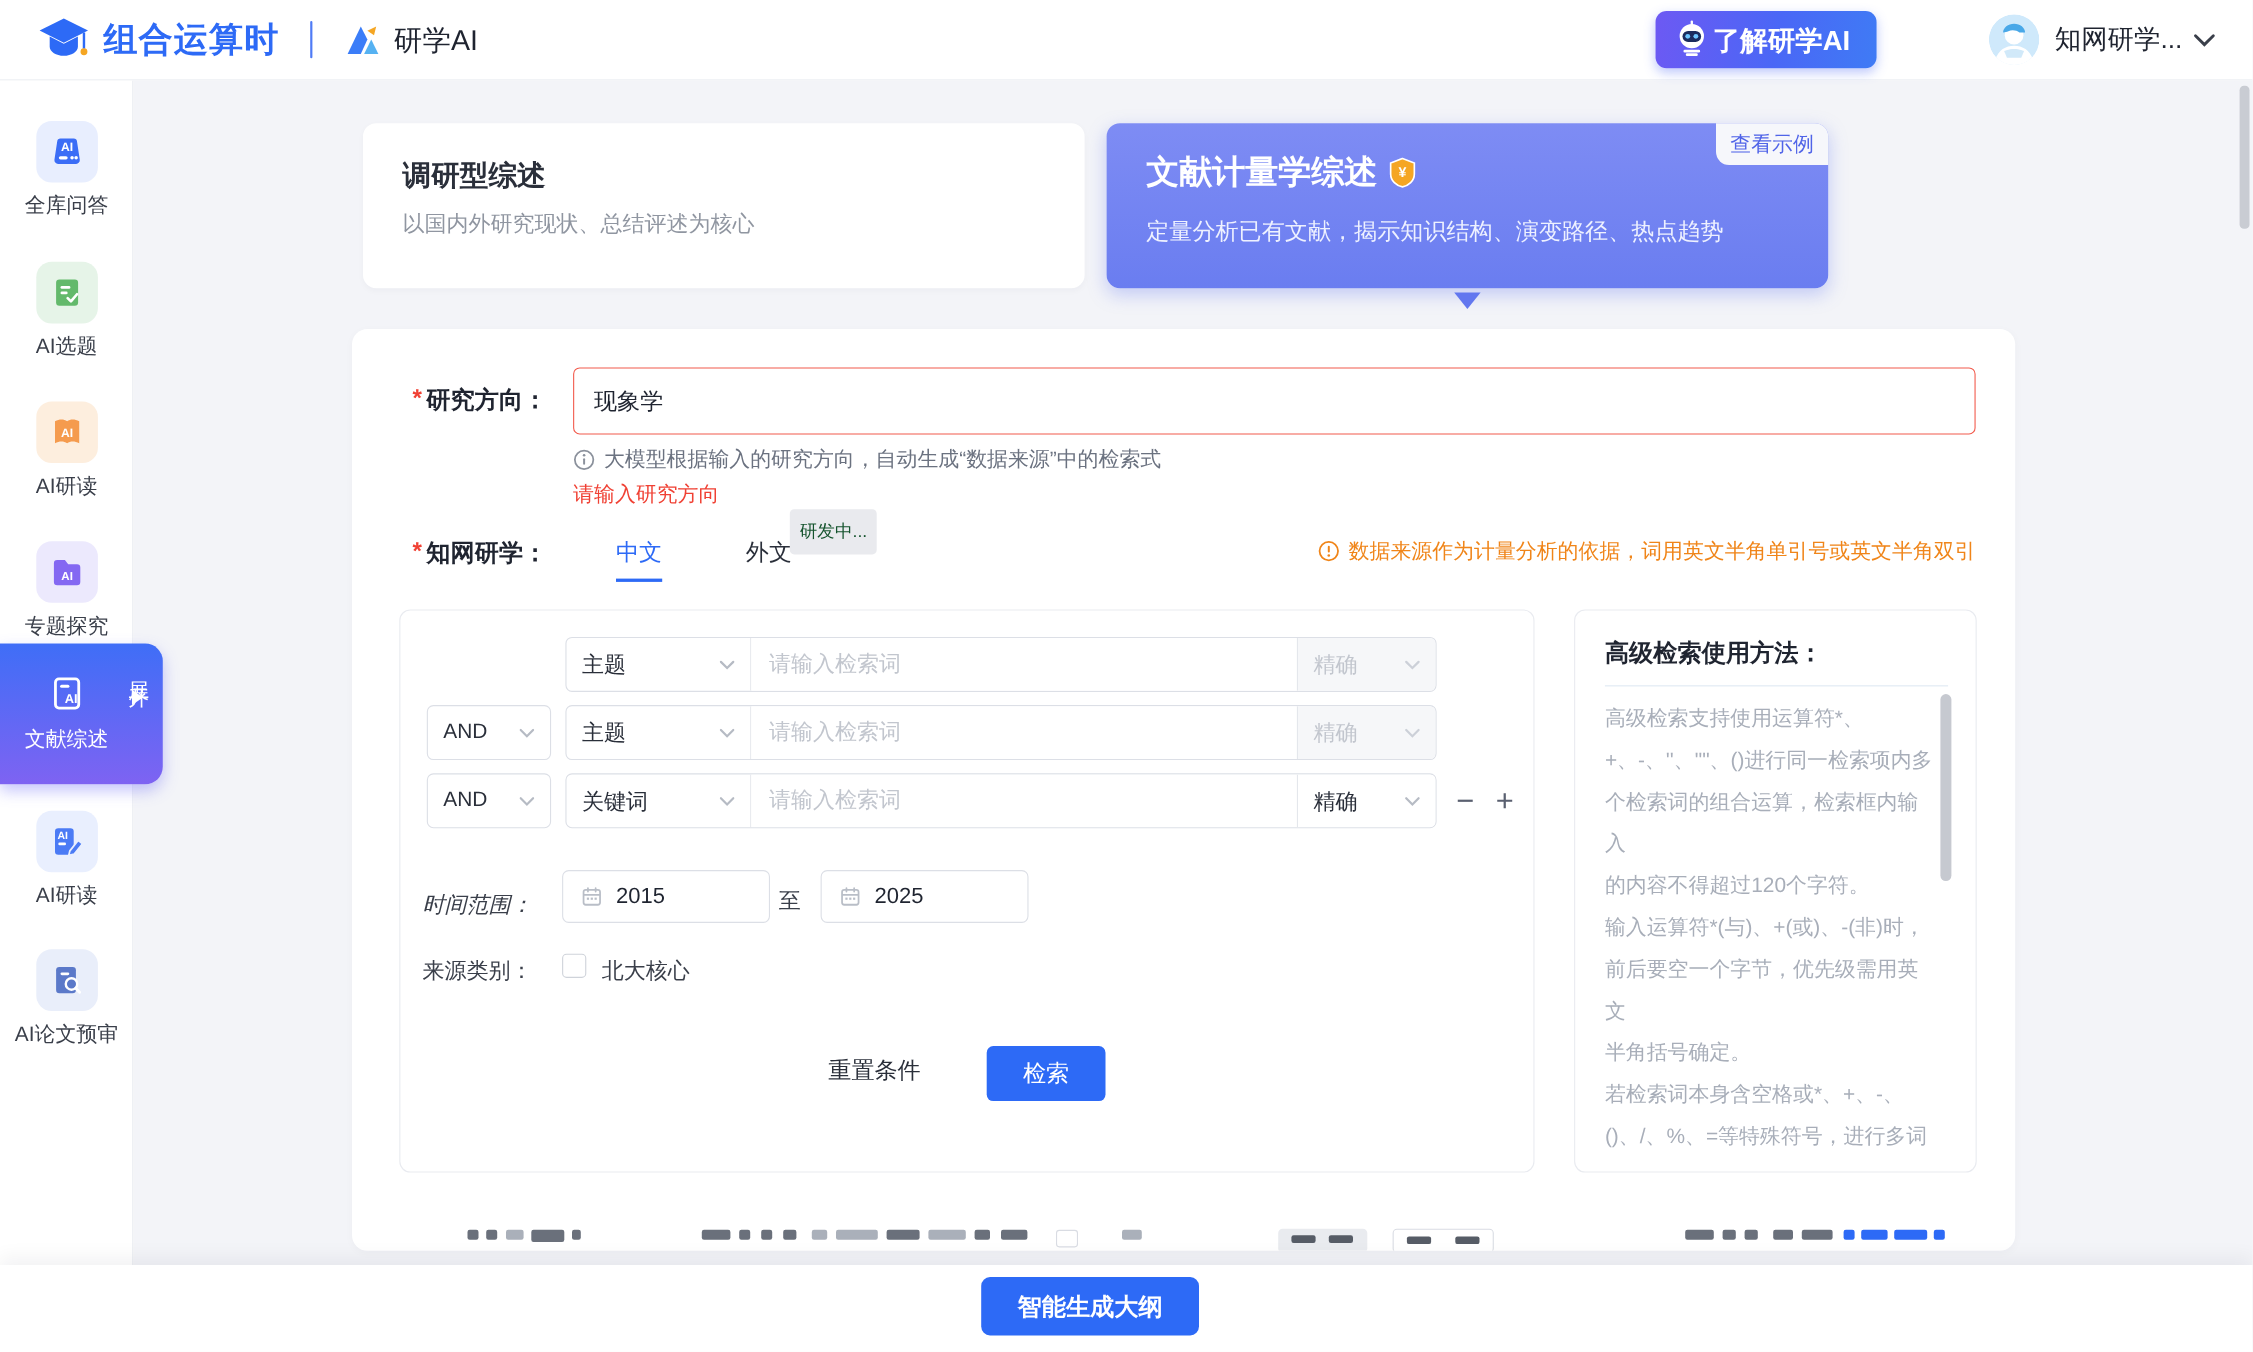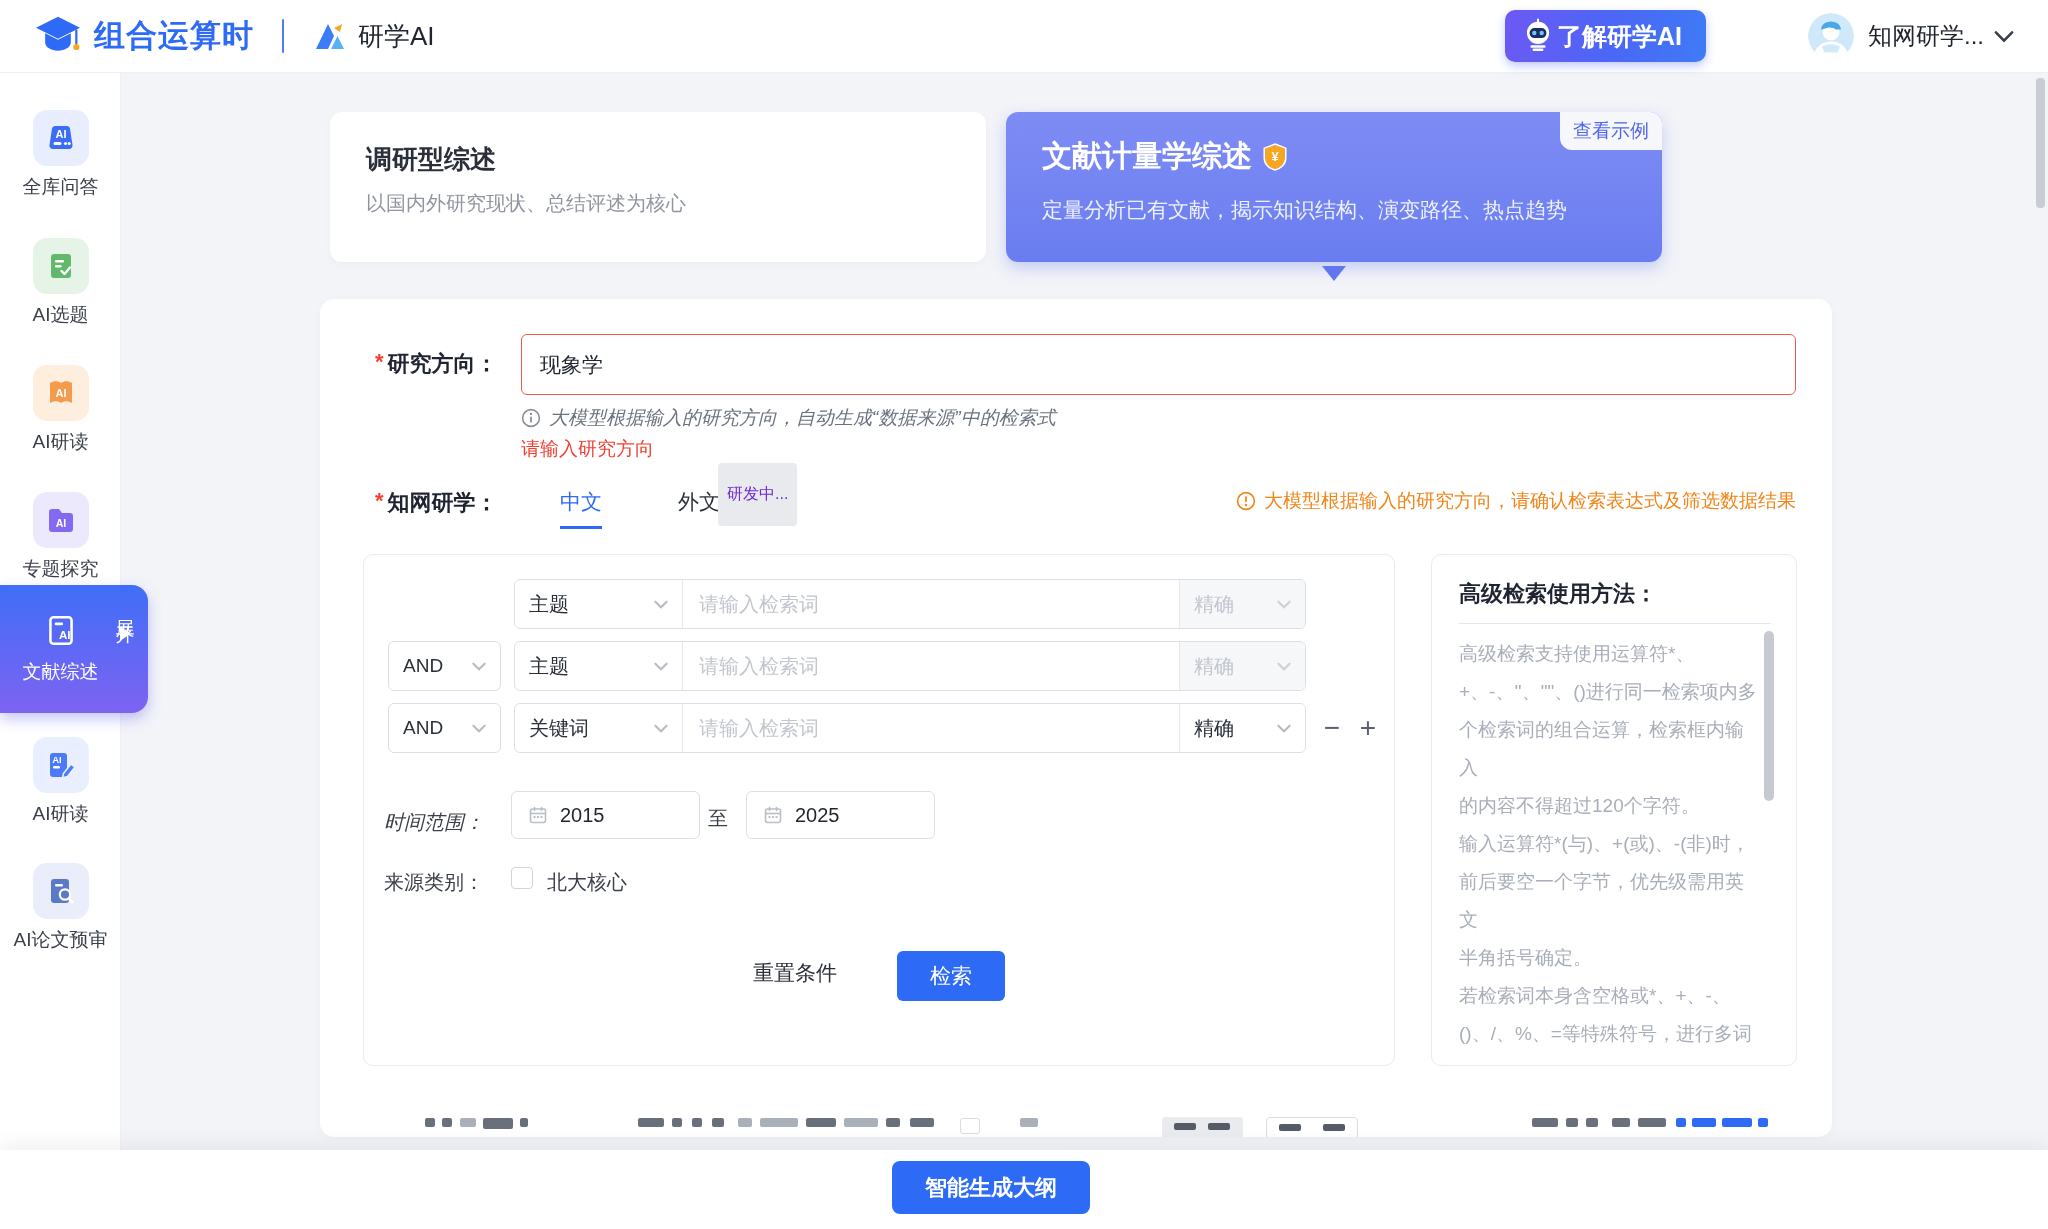--- a/index.html
+++ b/index.html
@@ -65,28 +65,28 @@
 
   
   .panel { position:absolute; left:320px; top:299px; width:1512px; height:838px; background:#fff;
            border-radius:14px; overflow:hidden; box-shadow:0 2px 8px rgba(30,41,59,.03); }
   .req { color:#f04134; font-size:22px; margin-right:4px; vertical-align:2px; }
   .flabel { position:absolute; font-size:22px; font-weight:bold; color:#1f2430; white-space:nowrap; }
   .rd-input { position:absolute; left:201px; top:35px; width:1275px; height:61px;
               border:1.5px solid #f25a4c; border-radius:6px; font-size:21px; color:#1f2430;
               padding:0 18px; outline:none; font-family:inherit; background:#fff; }
   .hint { position:absolute; left:201px; top:106px; font-size:19px; color:#6b7280;
-          display:flex; align-items:center; gap:8px;font-style:italic; }
+          display:flex; align-items:center; gap:8px; }
   .err  { position:absolute; left:201px; top:137px; font-size:19px; color:#f04134; }
 
   .tab { position:absolute; font-size:21px; cursor:pointer; padding-bottom:10px; }
   .tab.active { color:#2d6af6; border-bottom:3px solid #2d6af6; }
   .tab.plain  { color:#2a2f3a; }
-  .dev-badge { position:absolute; left:398px; top:164px; background:#e9eaee; color:#6d28d9;
-               font-size:16px; padding:21px 9px; border-radius:4px; }
+  .dev-badge { position:absolute; left:398px; top:164px; background:#e9eaee; color:#14532d;
+               font-size:16px; padding:10px 9px; border-radius:4px; }
   .warn { position:absolute; right:36px; top:189px; font-size:19px; color:#f08519;
           display:flex; align-items:center; gap:8px; }
 
   .builder { position:absolute; left:43px; top:255px; width:1032px; height:512px;
              border:1px solid #e9ebf0; border-radius:10px; background:#fff; }
   .and-sel { position:absolute; width:113px; height:50px; border:1px solid #dcdfe6; border-radius:6px;
              display:flex; align-items:center; justify-content:space-between; padding:0 14px;
              font-size:19px; color:#2a2f3a; background:#fff; cursor:pointer; }
   .cc { position:absolute; left:150px; width:792px; height:50px; display:flex;
         border:1px solid #dcdfe6; border-radius:6px; background:#fff; overflow:hidden; }
@@ -333,21 +333,21 @@
     <div class="tab plain" style="left:358px; top:189px;">外文</div>
     <div class="dev-badge">研发中...</div>
     <div class="warn">
       <span style="color:#f08519">
         <svg width="20" height="20" viewBox="0 0 20 20">
           <circle cx="10" cy="10" r="8.4" fill="none" stroke="currentColor" stroke-width="1.6"></circle>
           <rect x="9.1" y="5.2" width="1.8" height="6" rx="0.9" fill="currentColor"></rect>
           <circle cx="10" cy="14" r="1.2" fill="currentColor"></circle>
         </svg>
       </span>
-      <span>大模型根据输入的研究方向，请确认检索表达式及筛选数据结果</span>
+      <span>数据来源作为计量分析的依据，词用英文半角单引号或英文半角双引</span>
     </div>
 
     <div class="builder">
 
       <div class="cc" style="top:24px;">
         <div class="fld">
           <span>主题</span>
           <span>
               <svg width="14" height="9" viewBox="0 0 12 8">
                 <path d="M1 1.5l5 5 5-5" stroke="#b6bbc4" stroke-width="1.8" fill="none" stroke-linecap="round"></path>

